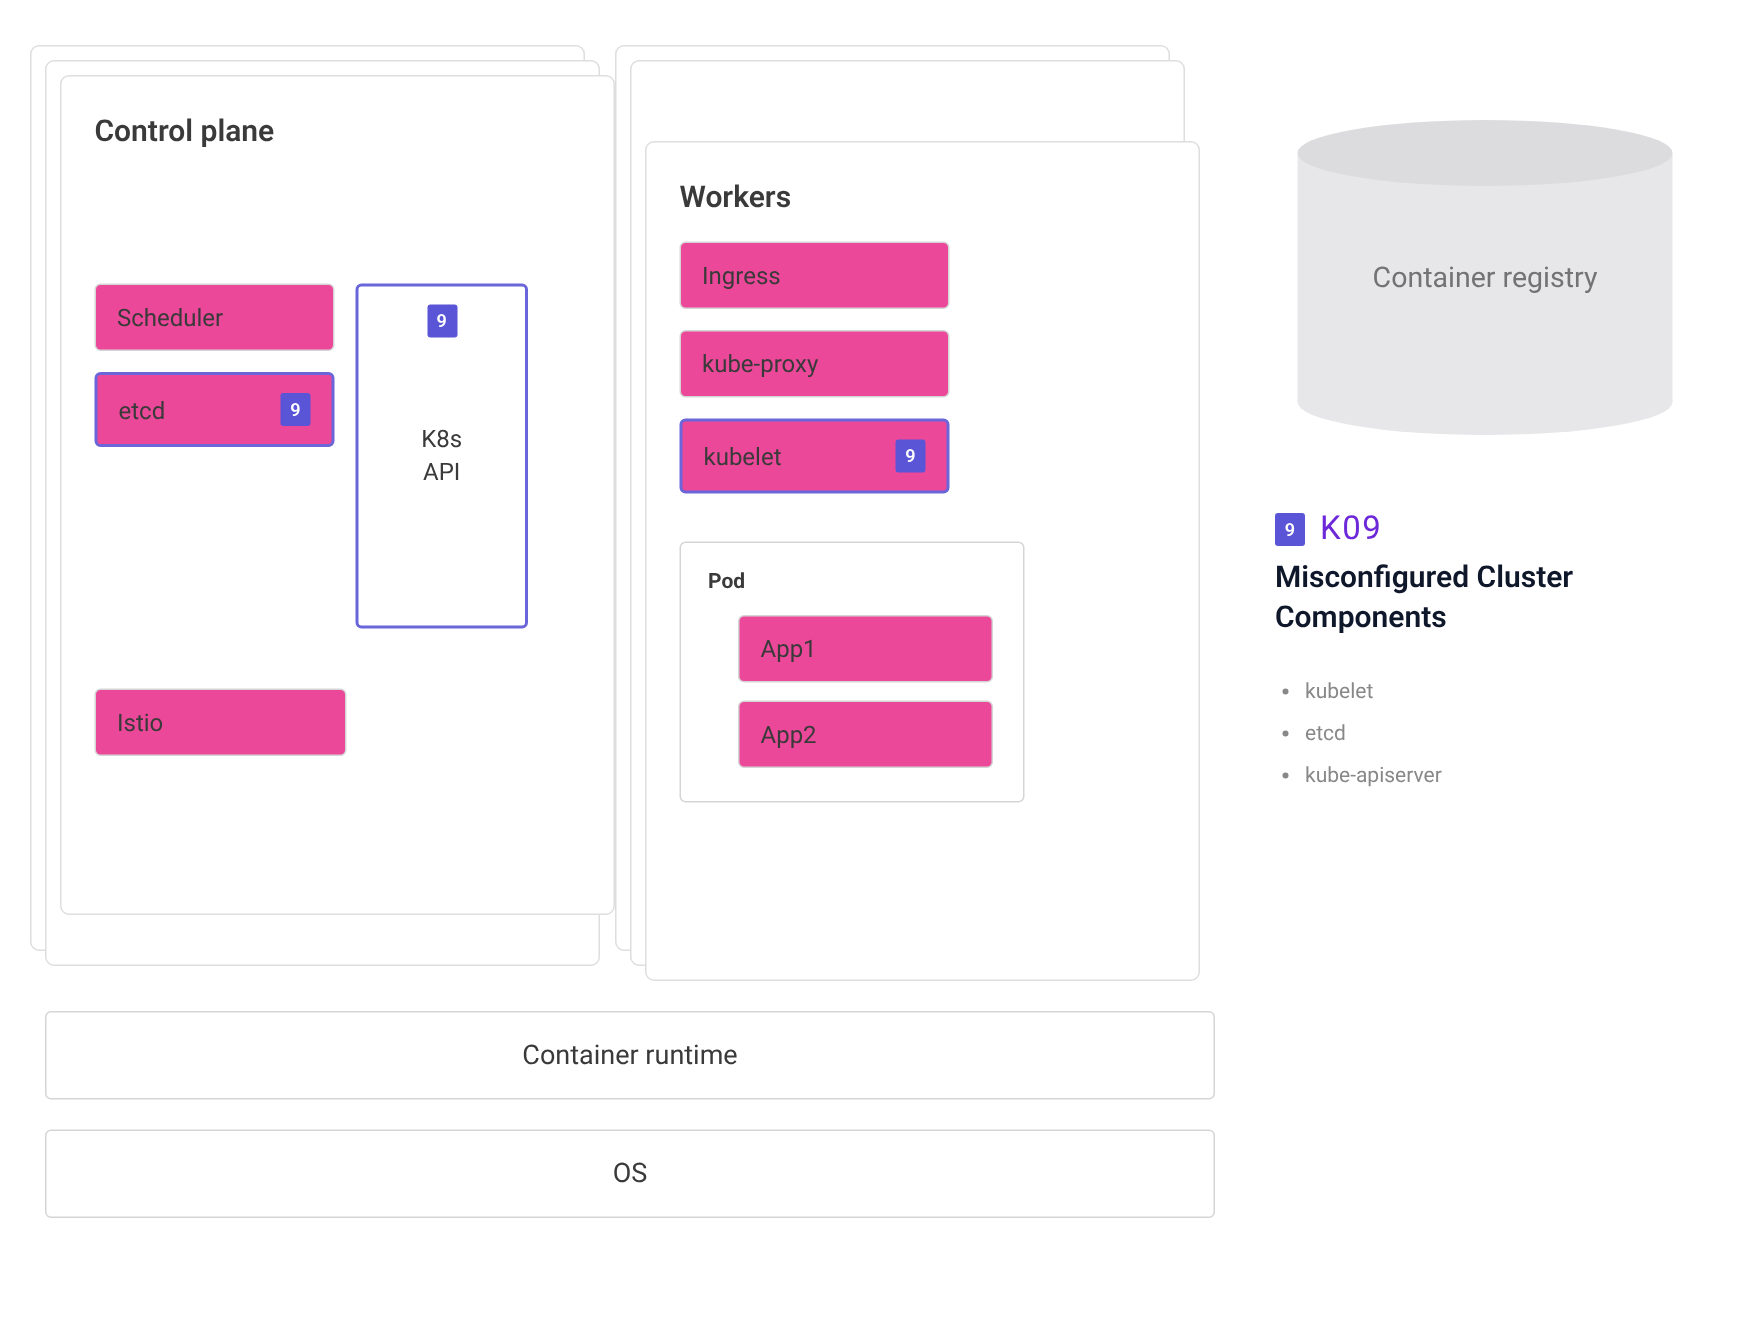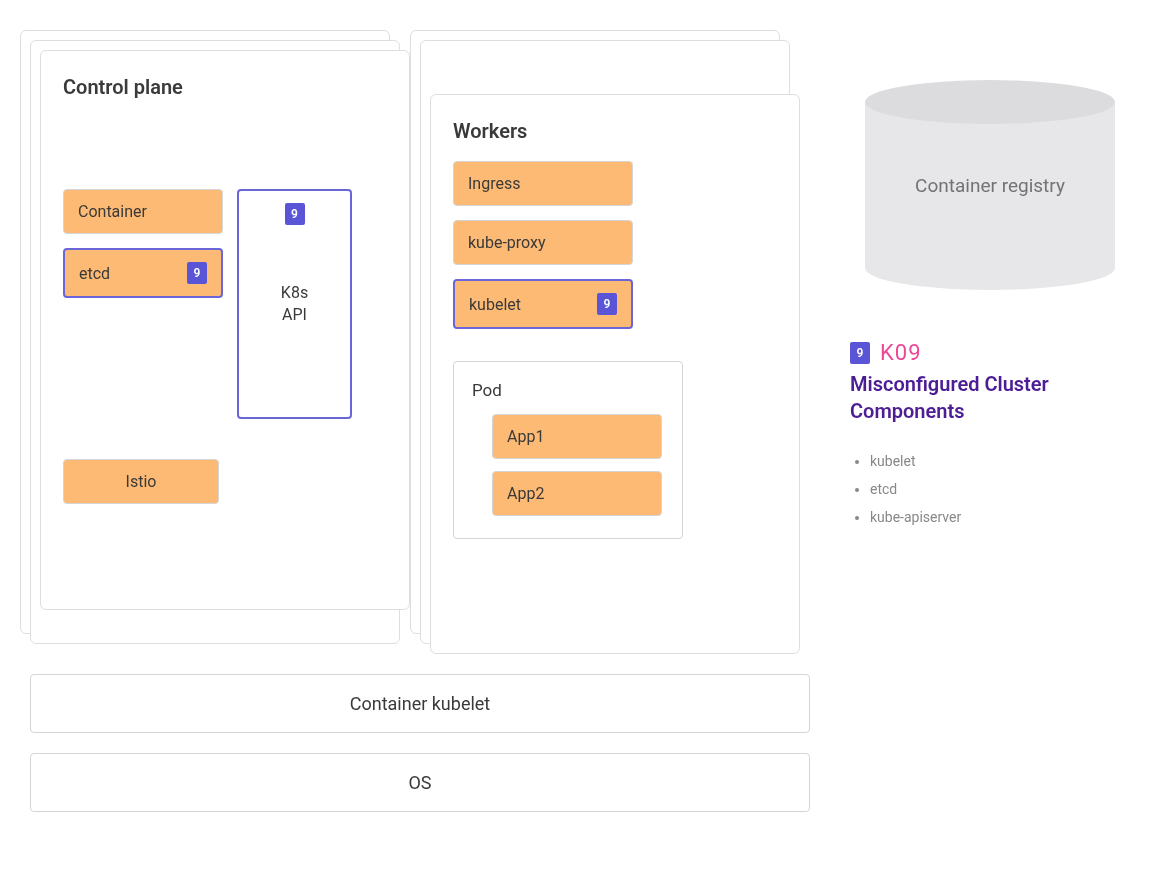--- a/index.html
+++ b/index.html
@@ -59,21 +59,21 @@
   }
   .cp-left {
     display: flex;
     flex-direction: column;
     gap: 14px;
     width: 160px;
   }
   .box {
     border: 1px solid #d5d5d5;
     border-radius: 4px;
-    background: #fdba74;
+    background: #ec4899;
     padding: 12px 14px;
     font-size: 16px;
     color: #3a3a3a;
     position: relative;
     display: flex;
     align-items: center;
   }
   .box-highlight {
     border: 2px solid #6a66d9;
   }
@@ -97,39 +97,39 @@
     font-weight: 600;
     width: 20px;
     height: 22px;
     display: flex;
     align-items: center;
     justify-content: center;
     border-radius: 2px;
   }
   .api-badge { position: absolute; top: 12px; left: 50%; transform: translateX(-50%); }
   .box-badge { margin-left: auto; }
-  .istio-row { margin-top: 40px; width: 156px; justify-content: center; }
+  .istio-row { margin-top: 40px; width: 168px; }
   
   .wk-inner {
     display: flex;
     flex-direction: column;
     gap: 14px;
     margin-top: 4px;
   }
   .wk-inner .box { width: 180px; }
   .pod-box {
     border: 1px solid #d5d5d5;
     border-radius: 4px;
     padding: 18px 18px 22px 18px;
     margin-top: 18px;
     width: 230px;
   }
   .pod-title {
-    font-size: 17px;
-    font-weight: 400;
+    font-size: 14px;
+    font-weight: 700;
     margin-bottom: 14px;
   }
   .pod-inner {
     display: flex;
     flex-direction: column;
     gap: 12px;
     margin-left: 20px;
   }
   .pod-inner .box { width: 170px; align-items: flex-end; }
   
@@ -198,27 +198,27 @@
     align-self: flex-start;
     width: 100%;
   }
   .info-head {
     display: flex;
     align-items: center;
     gap: 10px;
     margin-bottom: 6px;
   }
   .info-code {
-    color: #ec4899;
+    color: #6d28d9;
     font-size: 22px;
     font-weight: 400;
     letter-spacing: 1px;
   }
   .info-title {
-    color: #4c1d95;
+    color: #0f172a;
     font-size: 20px;
     font-weight: 600;
     line-height: 1.35;
     margin-bottom: 22px;
   }
   .info-list {
     list-style: disc;
     padding-left: 20px;
     color: #888;
     font-size: 14px;
@@ -234,21 +234,21 @@
     <div class="top-row">
 
       <div class="stack">
         <div class="stack-bg b1"></div>
         <div class="stack-bg b2"></div>
         <div class="card cp-card">
           <div class="card-title">Control plane</div>
           <div class="cp-inner">
             <div class="cp-left">
               <div class="box">
-                  <span>Container</span>
+                  <span>Scheduler</span>
                 </div>
               <div class="box box-highlight">
                 <span>etcd</span>
                 <span class="badge box-badge">9</span>
               </div>
             </div>
             <div class="api-box">
               <span class="badge api-badge">9</span>
               <span style="white-space:pre-line">K8s
 API</span>
@@ -286,21 +286,21 @@
                     <span>App2</span>
                   </div>
               </div>
             </div>
           </div>
         </div>
       </div>
 
     </div>
 
-    <div class="wide-box"><span>Container kubelet</span></div>
+    <div class="wide-box"><span>Container runtime</span></div>
     <div class="wide-box"><span>OS</span></div>
   </div>
 
   <div class="right-col">
     <div class="cylinder">
       <div class="cyl-bottom"></div>
       <div class="cyl-body"></div>
       <div class="cyl-top"></div>
       <div class="cyl-label">Container registry</div>
     </div>

